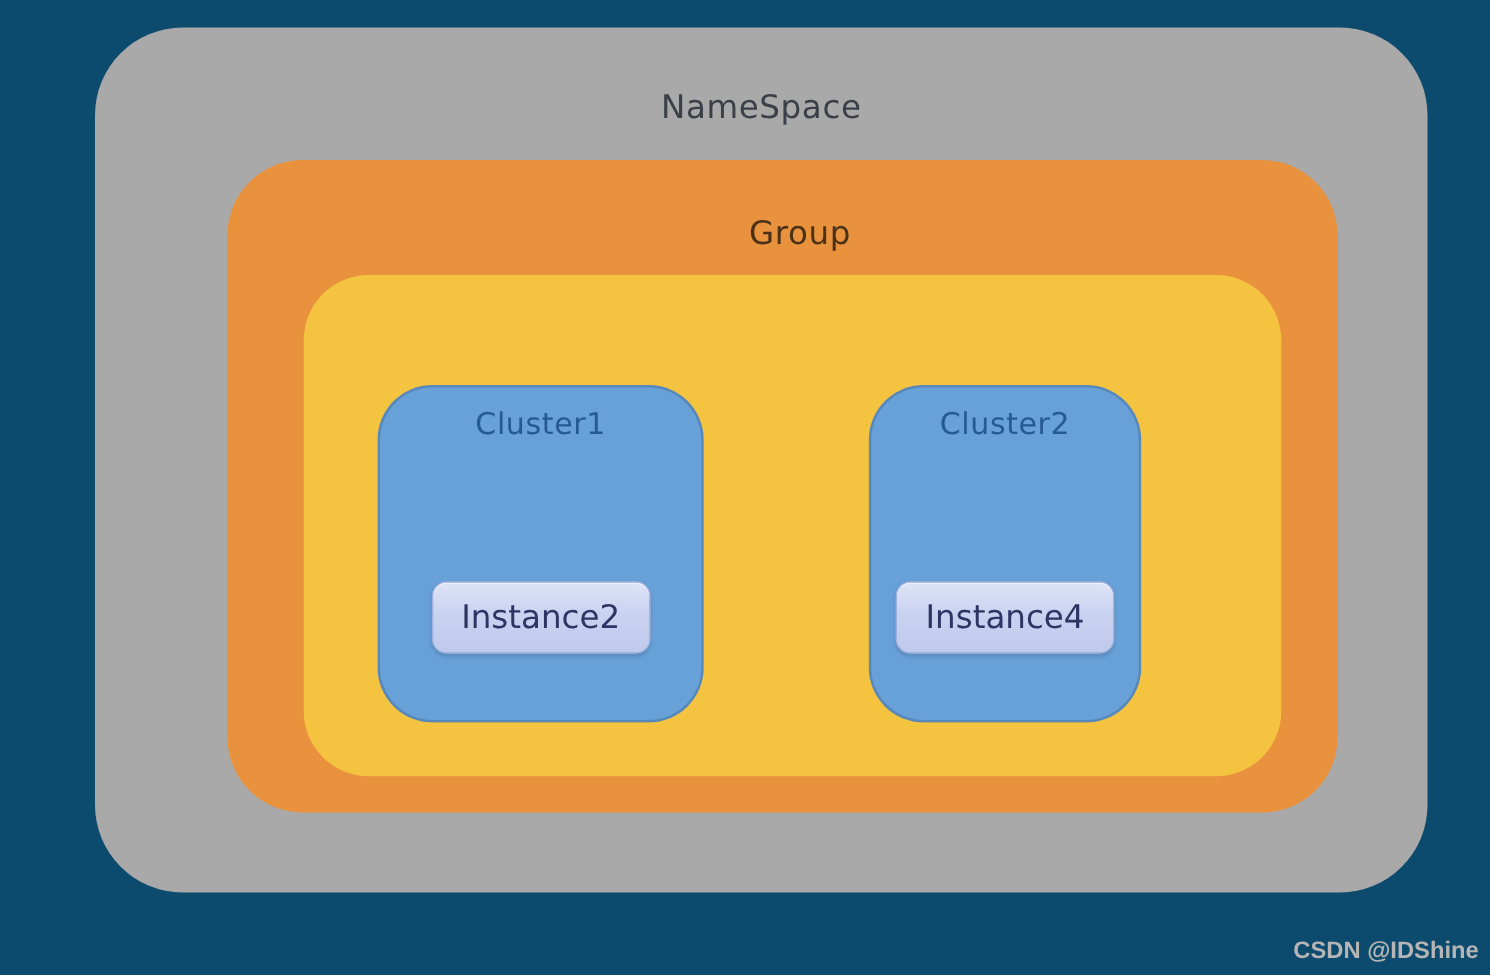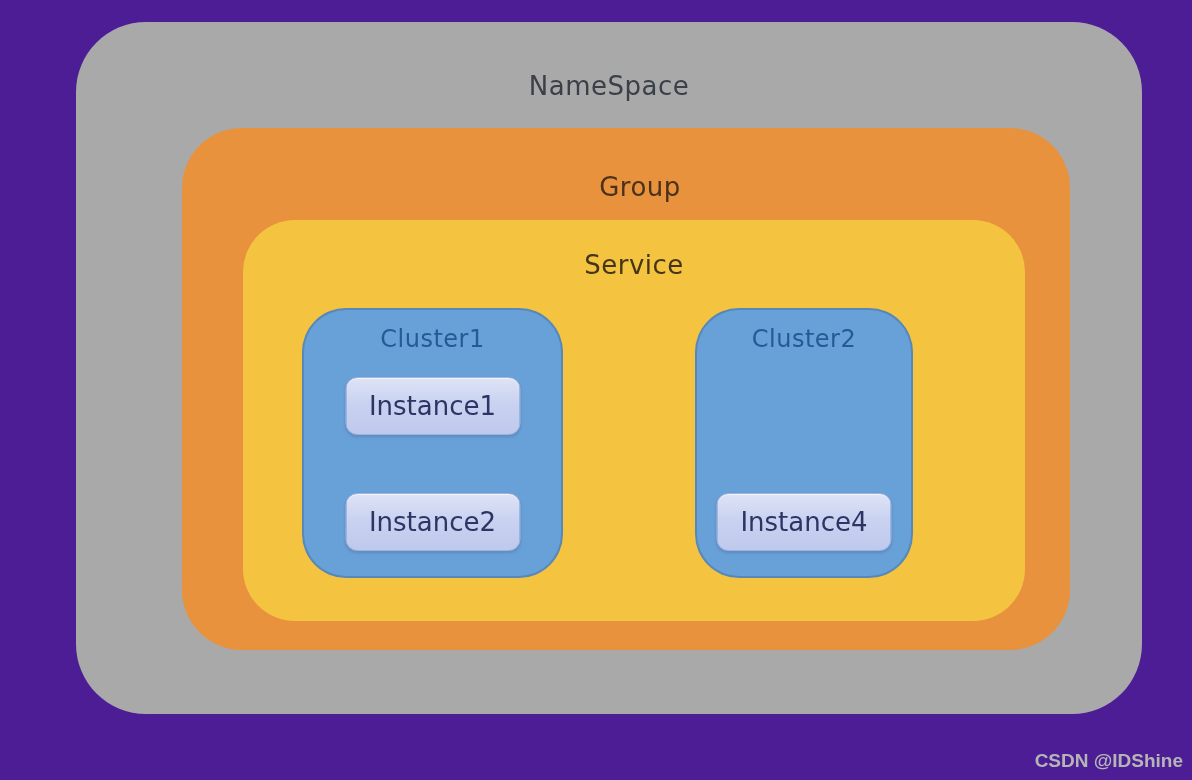--- a/index.html
+++ b/index.html
@@ -6,21 +6,21 @@
 
   html, body {
     background: #ffffff;
     font-family: "DejaVu Sans", "Liberation Sans", sans-serif;
   }
 
   .canvas {
     position: relative;
     width: 1192px;
     height: 780px;
-    background: #4c1d95;
+    background: #0c4a6e;
     overflow: hidden;
   }
 
   .box { position: absolute; }
 
   .label {
     position: absolute;
     left: 0;
     right: 0;
     text-align: center;
@@ -103,21 +103,21 @@
     border-radius: 12px;
     box-shadow: inset 0 1px 0 rgba(255,255,255,0.65), 0 2px 3px rgba(0,0,0,0.12);
     display: flex;
     align-items: center;
     justify-content: center;
     font-size: 26px;
     color: #2c3563;
     white-space: nowrap;
   }
   .instance-top    { top: 67px; }
-  .instance-bottom { top: 183px; }
+  .instance-bottom { top: 155px; }
 
   
   .watermark {
     position: absolute;
     right: 9px;
     top: 750px;
     font-family: "Liberation Sans", sans-serif;
     font-size: 19px;
     color: #b5b5b5;
     white-space: nowrap;
@@ -129,25 +129,23 @@
 
 <div class="canvas">
 
   <div class="box namespace-box">
     <div class="label namespace-label">NameSpace</div>
 
     <div class="box group-box">
       <div class="label group-label">Group</div>
 
       <div class="box service-box">
-        <div class="label service-label">Service</div>
 
         <div class="box cluster-box cluster1">
           <div class="label cluster-label">Cluster1</div>
-          <div class="instance instance-top">Instance1</div>
           <div class="instance instance-bottom">Instance2</div>
         </div>
 
         <div class="box cluster-box cluster2">
           <div class="label cluster-label">Cluster2</div>
           <div class="instance instance-bottom">Instance4</div>
         </div>
 
       </div>
     </div>

